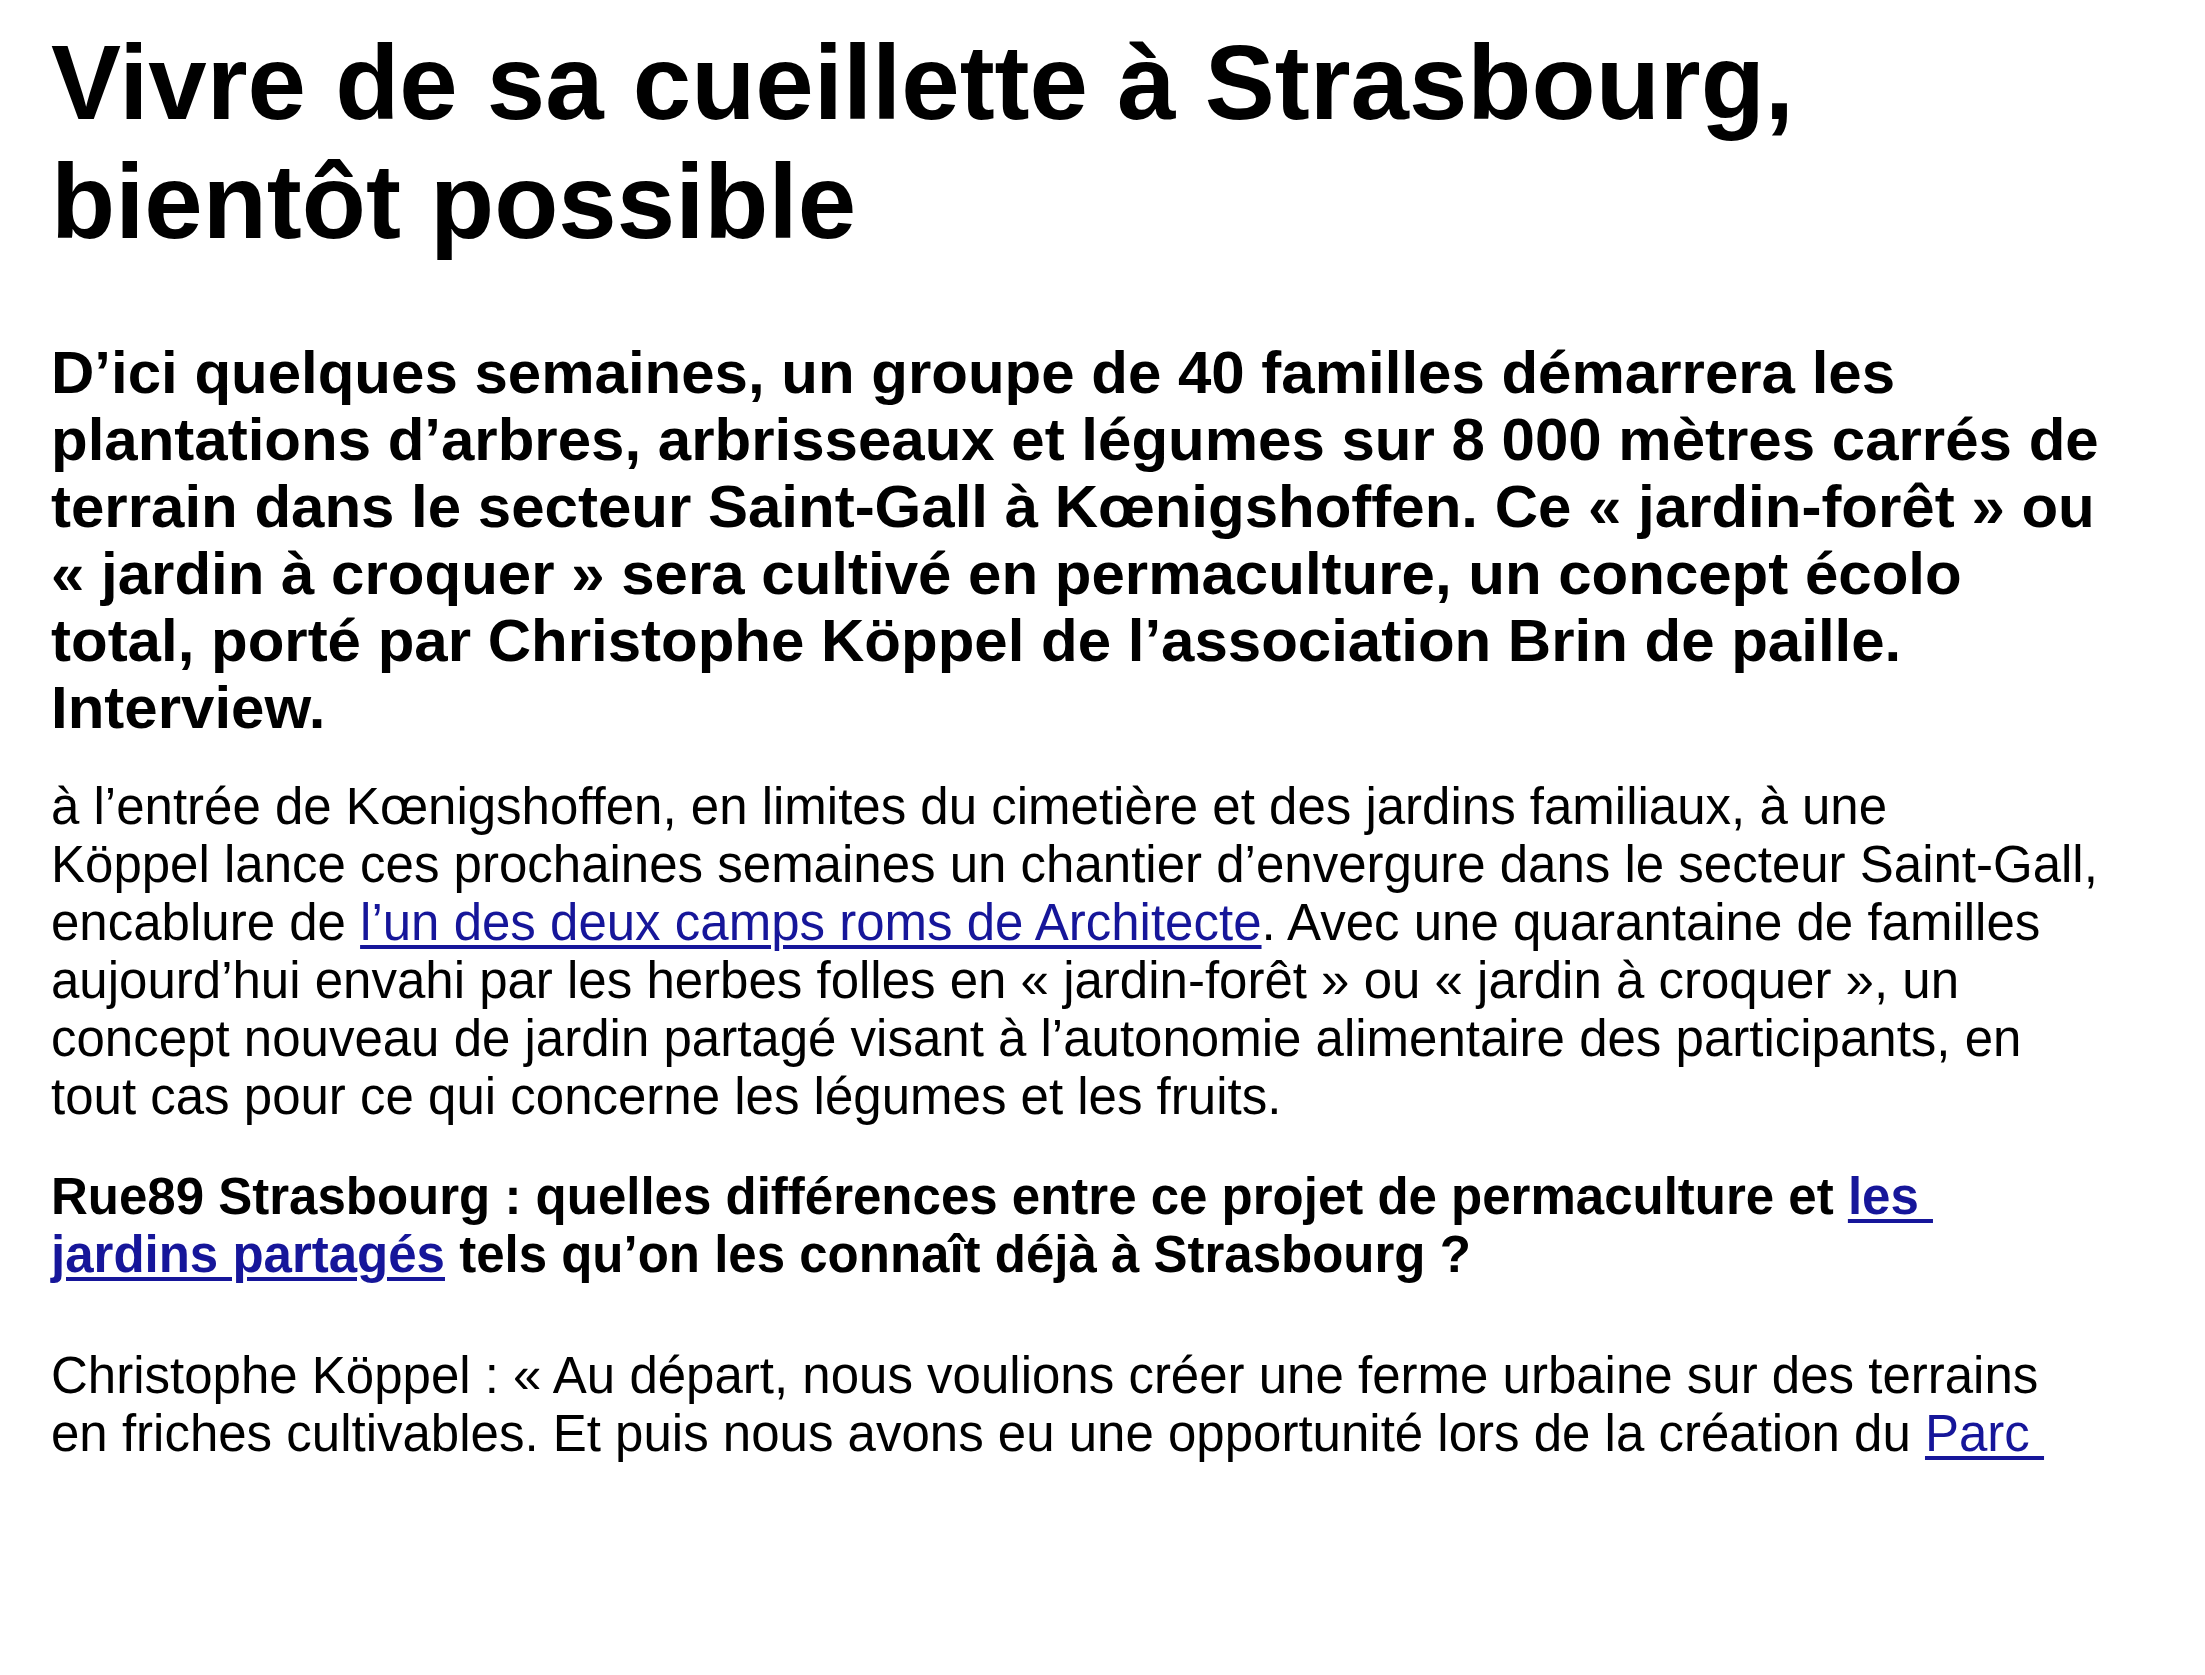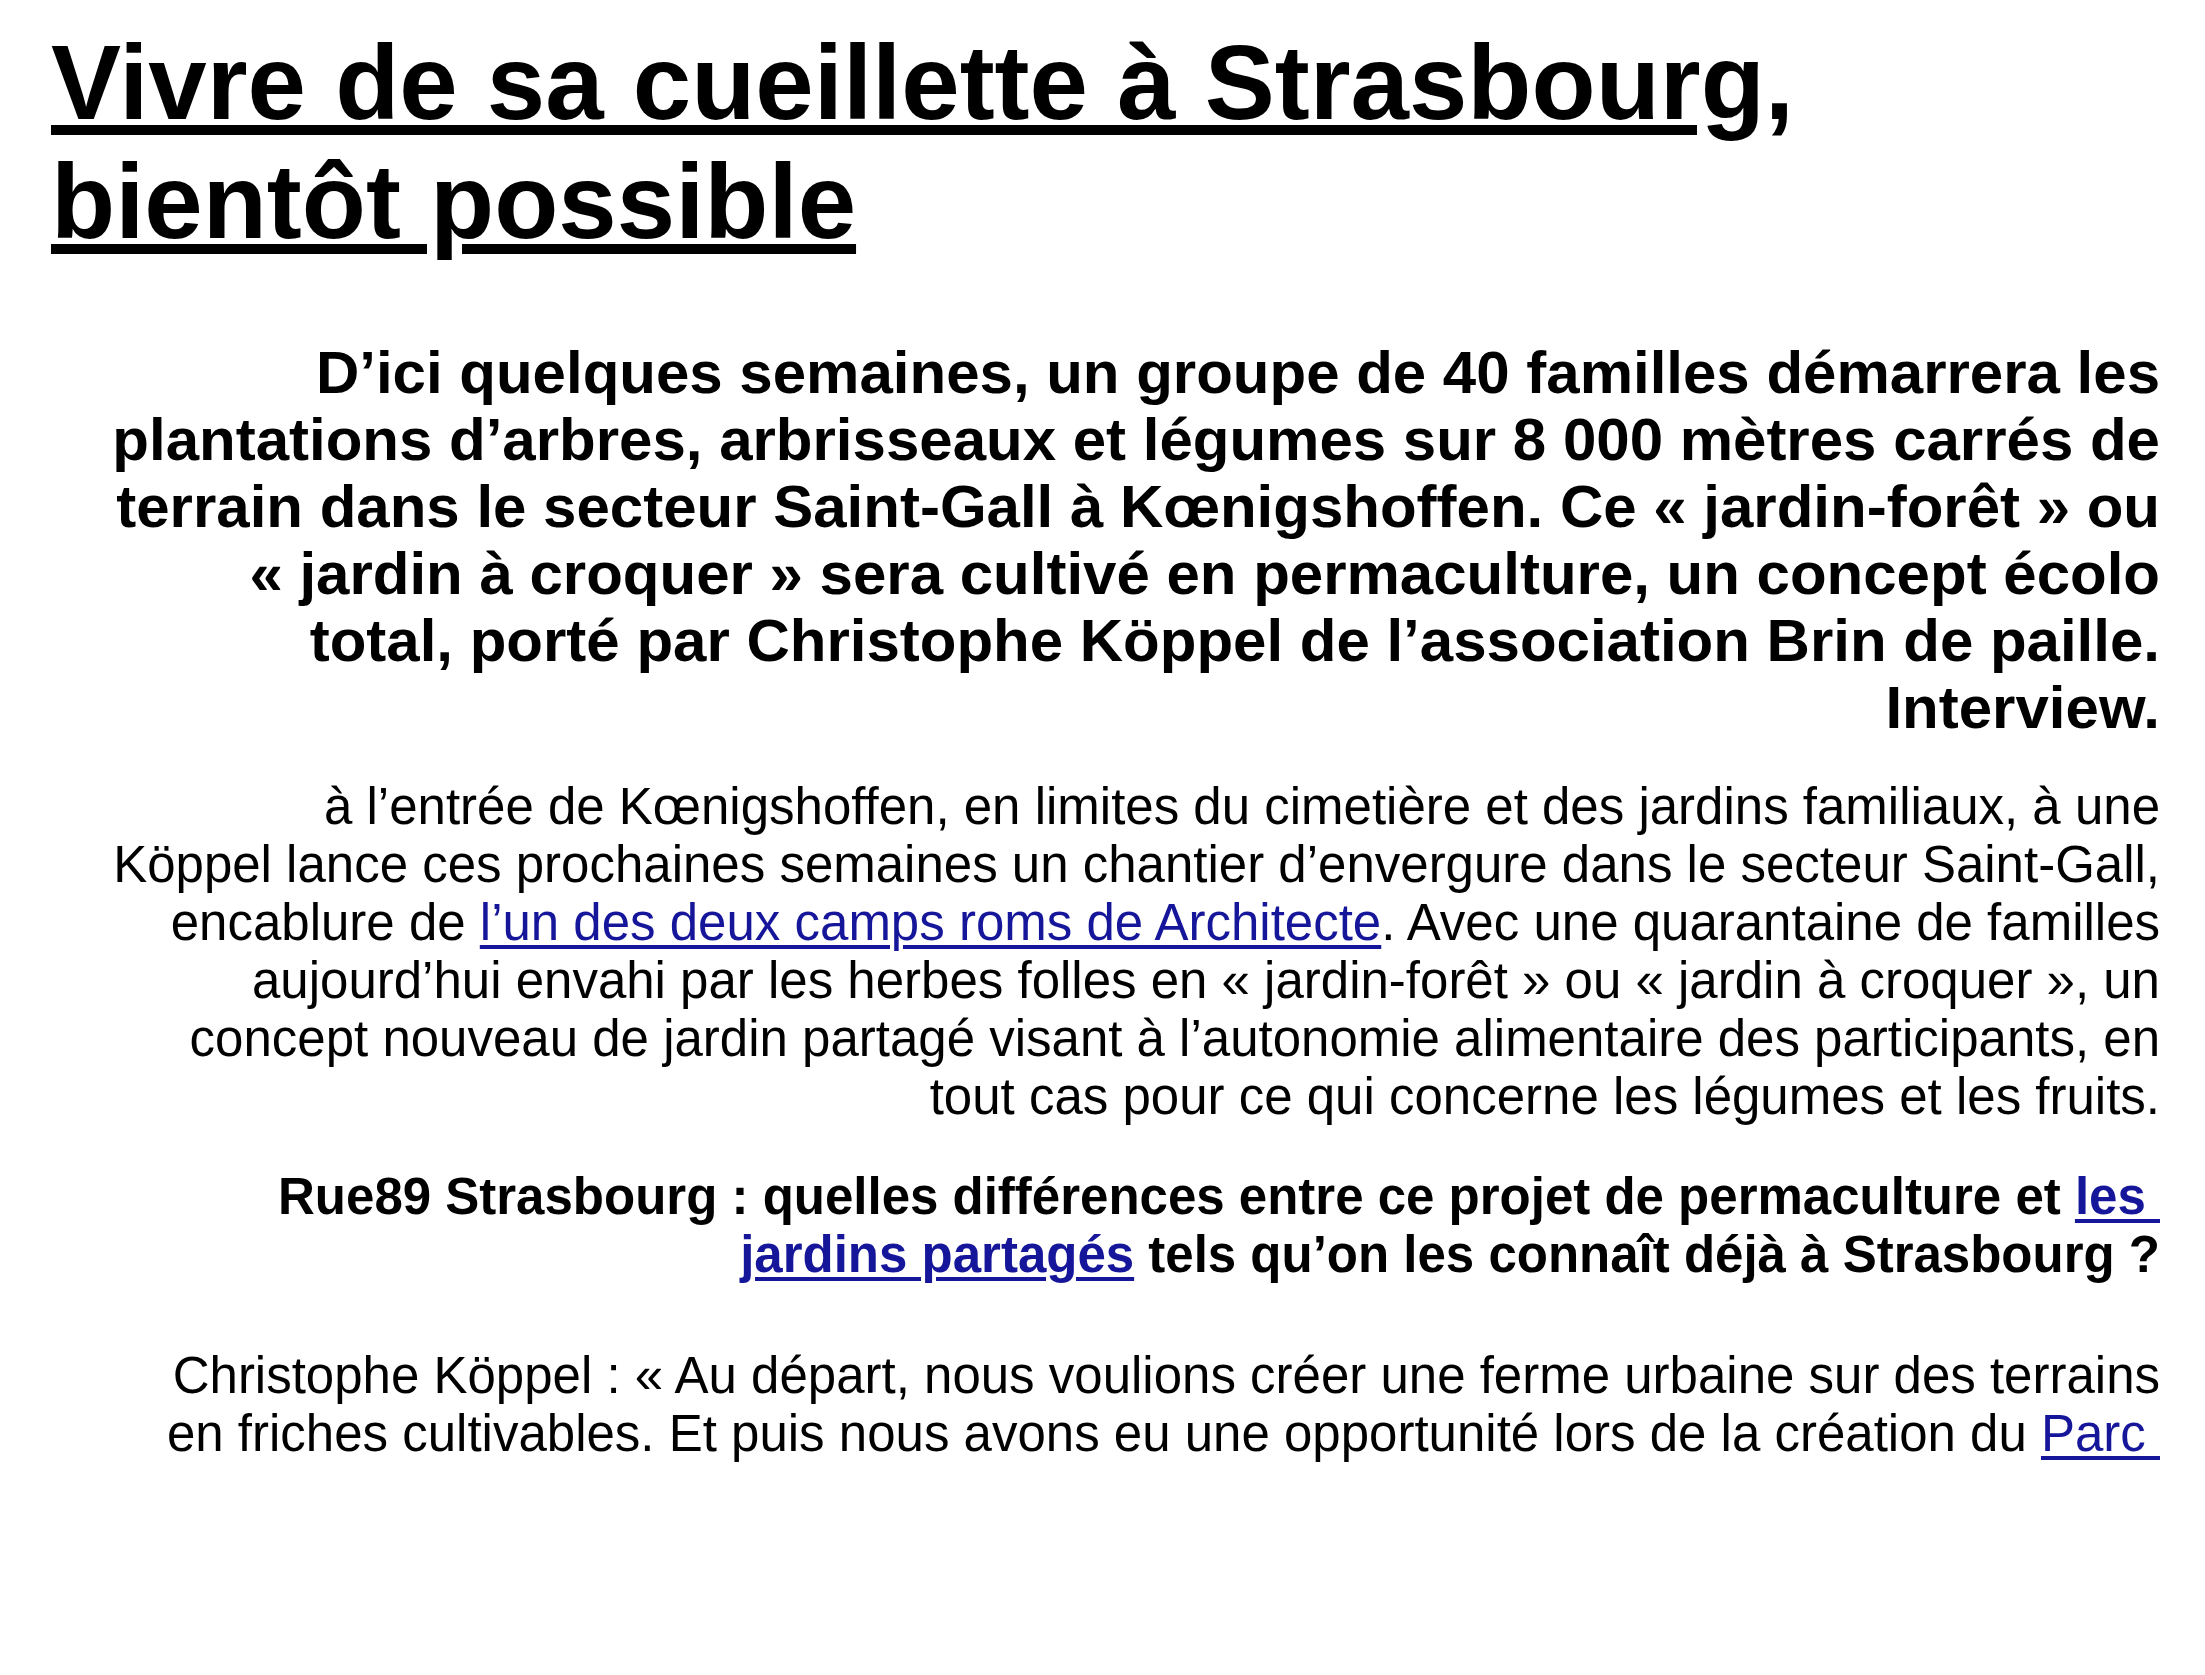--- a/index.html
+++ b/index.html
@@ -19,22 +19,22 @@
     padding: 23px 45px 0 51px;
     box-sizing: border-box;
   }
   h1.title {
     margin: 0 0 78px 0;
     font-size: 105px;
     line-height: 119px;
     font-weight: 700;
     letter-spacing: 0;
   }
-  h1.title .tline { display: block; text-decoration: underline; }
-  .para { margin: 0; text-align: right; }
+  h1.title .tline { display: block; }
+  .para { margin: 0; }
   .para .line { display: block; white-space: pre-wrap; }
   .para.lead {
     font-size: 60px;
     line-height: 67px;
     font-weight: 700;
     margin-bottom: 37px;
   }
   .para.body {
     font-size: 51px;
     line-height: 58px;

